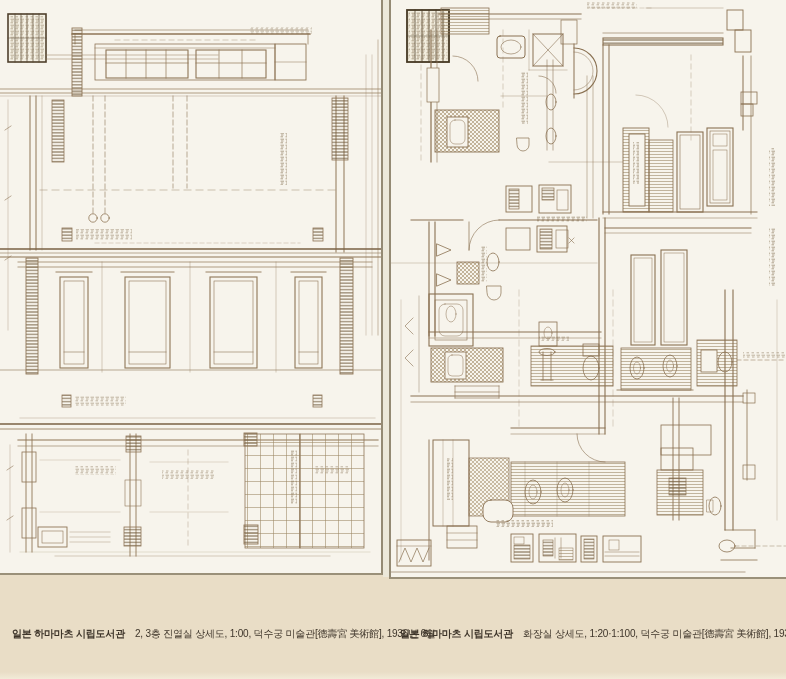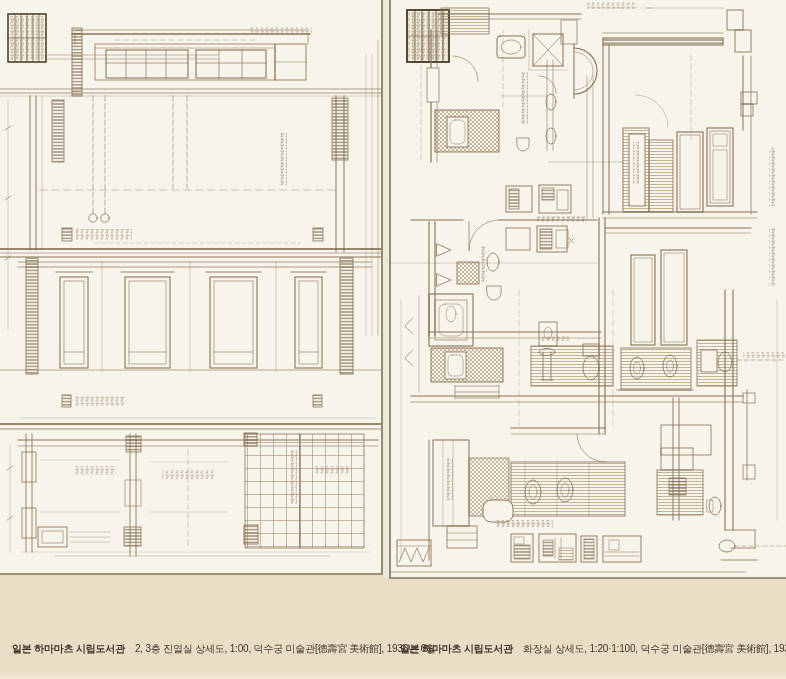--- a/index.html
+++ b/index.html
@@ -23,21 +23,21 @@
   #plate-right{
     left:389px;width:397px;height:579px;
     border-left:2px solid #948a74;
     border-bottom:2px solid #9a9079;
   }
   .gutter{
     position:absolute;left:383px;top:0;width:6px;height:577px;
     background:#ece8da;
   }
   .caption-row{
-    position:absolute;left:0;top:642px;width:676px;height:20px;padding-left:28px;
+    position:absolute;left:0;top:627px;width:676px;height:20px;padding-left:28px;
   }
   .caption{
     position:absolute;display:flex;align-items:baseline;gap:10px;
     font-size:10px;line-height:14px;color:#3e352a;white-space:nowrap;
     letter-spacing:-0.2px;
   }
   .cap-bold{font-weight:bold;}
   .bottom-strip{
     position:absolute;left:0;bottom:0;width:786px;height:7px;
     background:linear-gradient(#e9ddc6,#f2ebd8);

